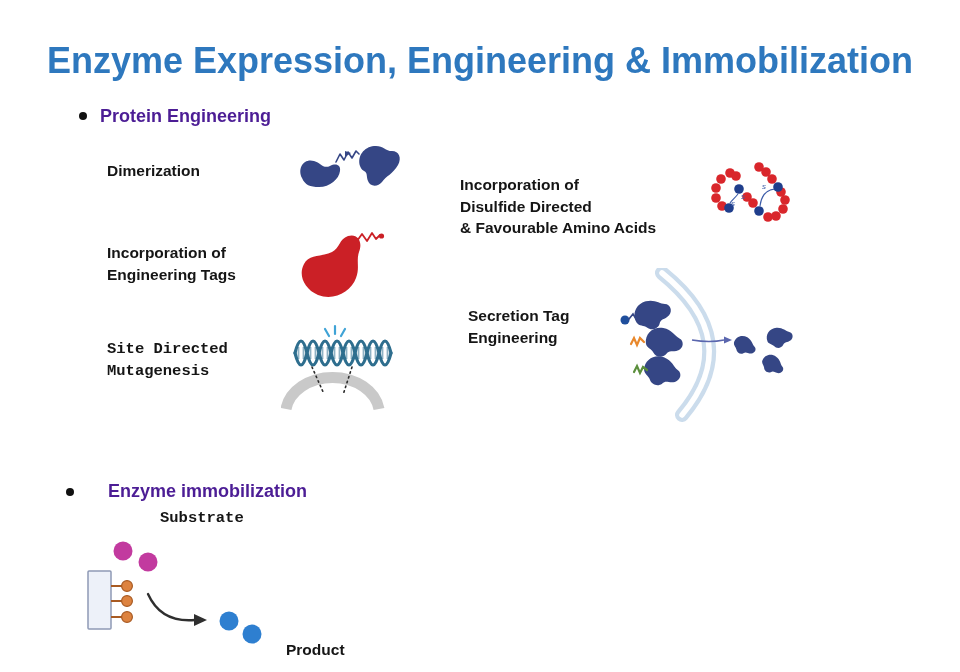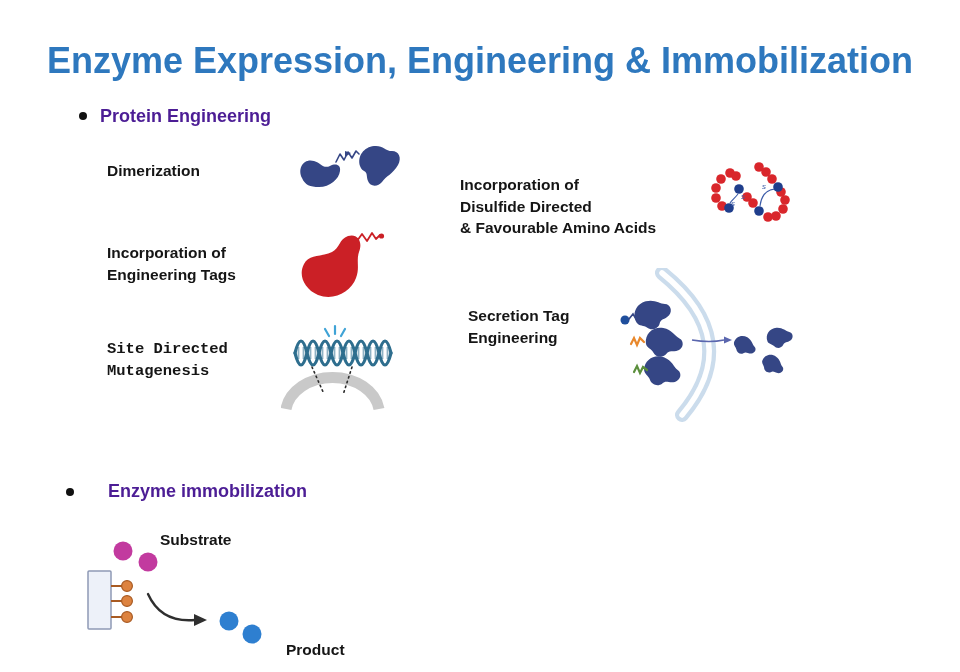--- a/index.html
+++ b/index.html
@@ -150,21 +150,21 @@
     <path d="M29,51 L33,46 L36,51 L39,46" fill="none" stroke="#354685" stroke-width="1.6" stroke-linecap="round"></path>
     <path d="M31,76 L34,70 L37,77 L40,70 L44,74" fill="none" stroke="#E8872B" stroke-width="2.2" stroke-linecap="round"></path>
     <path d="M34,104 L37,98 L40,105 L43,99 L47,102" fill="none" stroke="#5B8F3C" stroke-width="2.2" stroke-linecap="round"></path>
     <path d="M92,72 Q110,75 124,72" fill="none" stroke="#5A66AE" stroke-width="1.4"></path>
     <polygon points="124,68.5 132,72 124,75.5" fill="#5A66AE"></polygon>
   </svg>
 
   <div class="bullet" style="left:66px; top:488px;"></div>
   <div class="heading" style="left:108px; top:481px;">Enzyme immobilization</div>
 
-  <div class="label" style="left:160px; top:529px;">Substrate</div>
+  <div class="label" style="left:160px; top:508px;font-family:Liberation Mono, monospace;">Substrate</div>
   <div class="label" style="left:286px; top:639px;">Product</div>
 
   <svg class="icon" style="left:75px; top:540px;" width="220" height="115" viewBox="0 0 220 115">
     <rect x="13" y="31" width="23" height="58" rx="1" fill="#EDF1F9" stroke="#8E99B5" stroke-width="1.5"></rect>
     <g stroke="#A85A22" stroke-width="2">
       <line x1="36" y1="46" x2="47" y2="46"></line>
       <line x1="36" y1="61" x2="47" y2="61"></line>
       <line x1="36" y1="77" x2="47" y2="77"></line>
     </g>
     <g fill="#DD8340" stroke="#A85A22" stroke-width="1.2">

